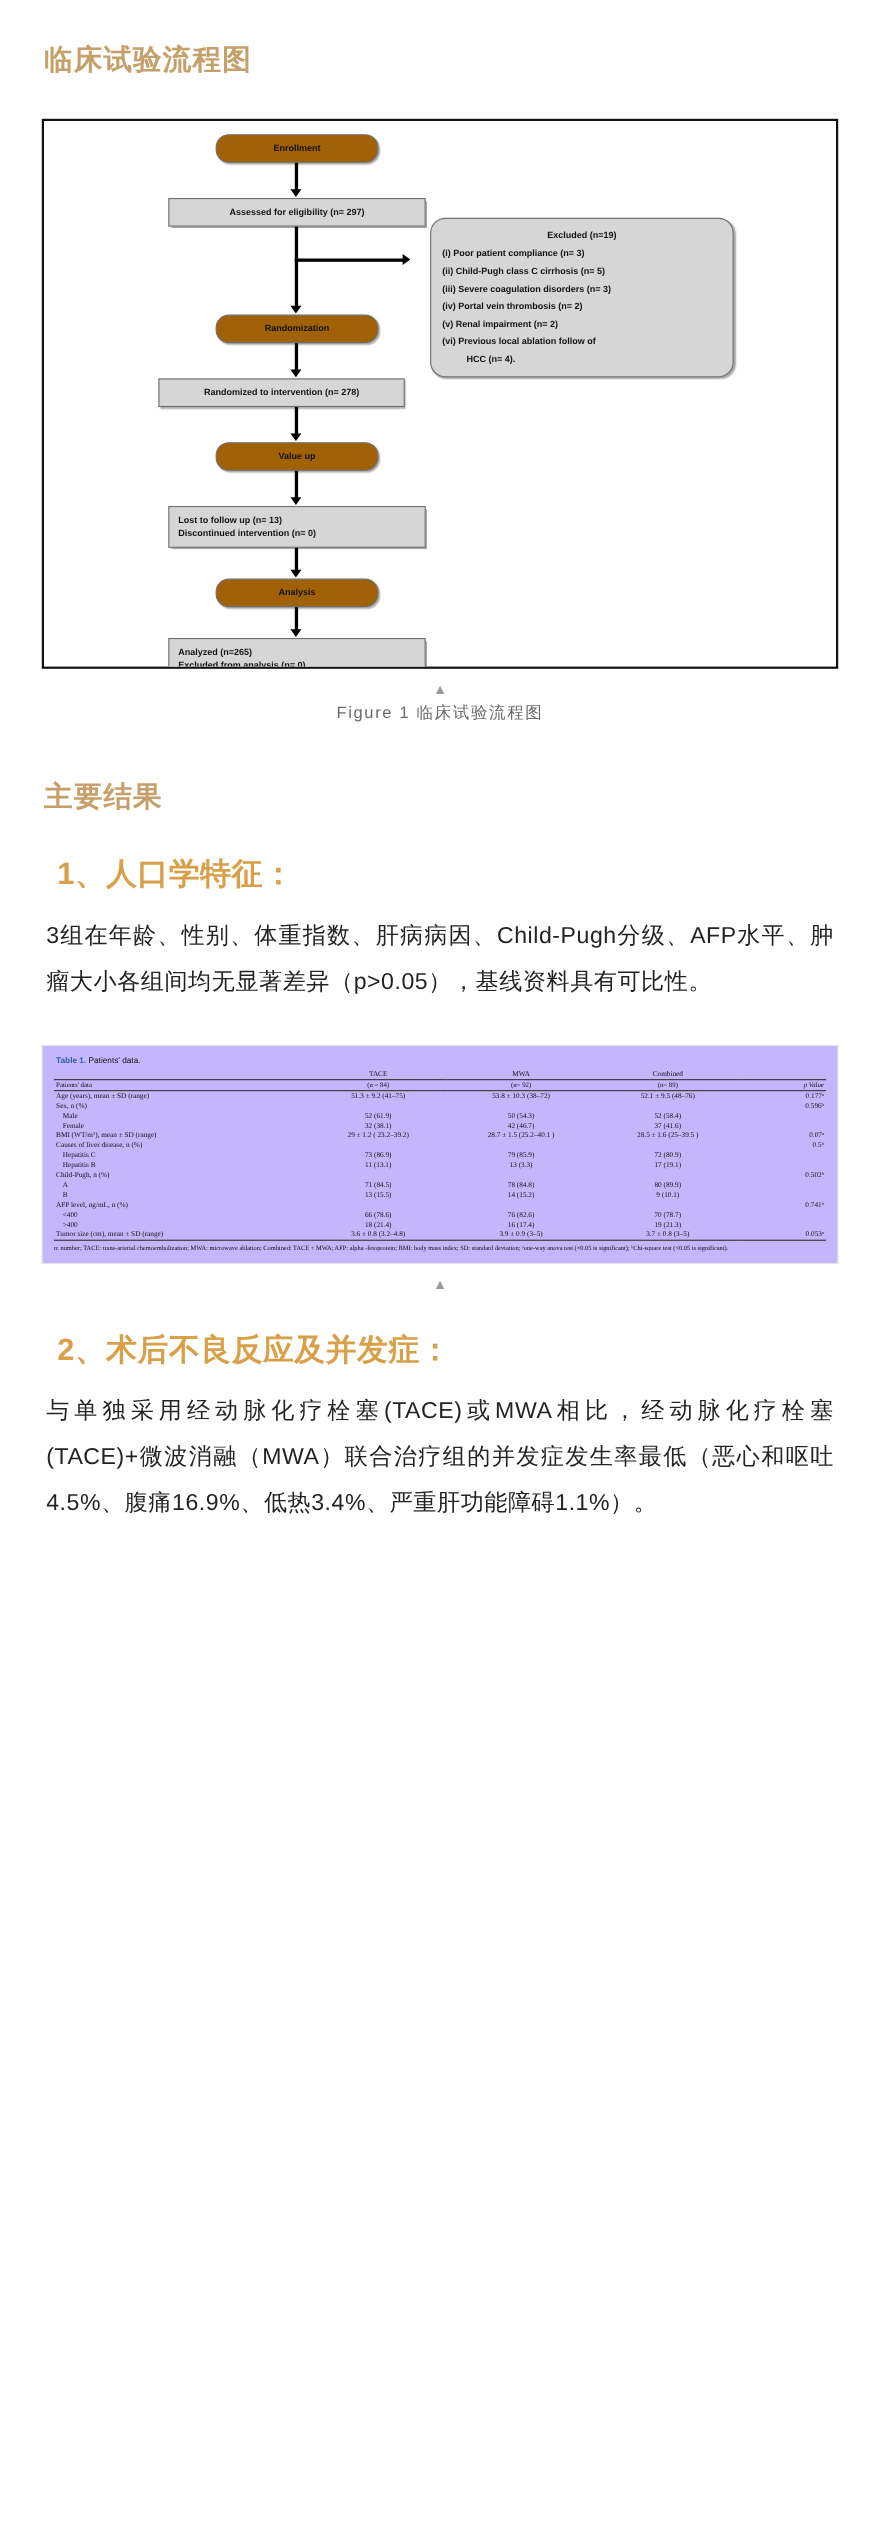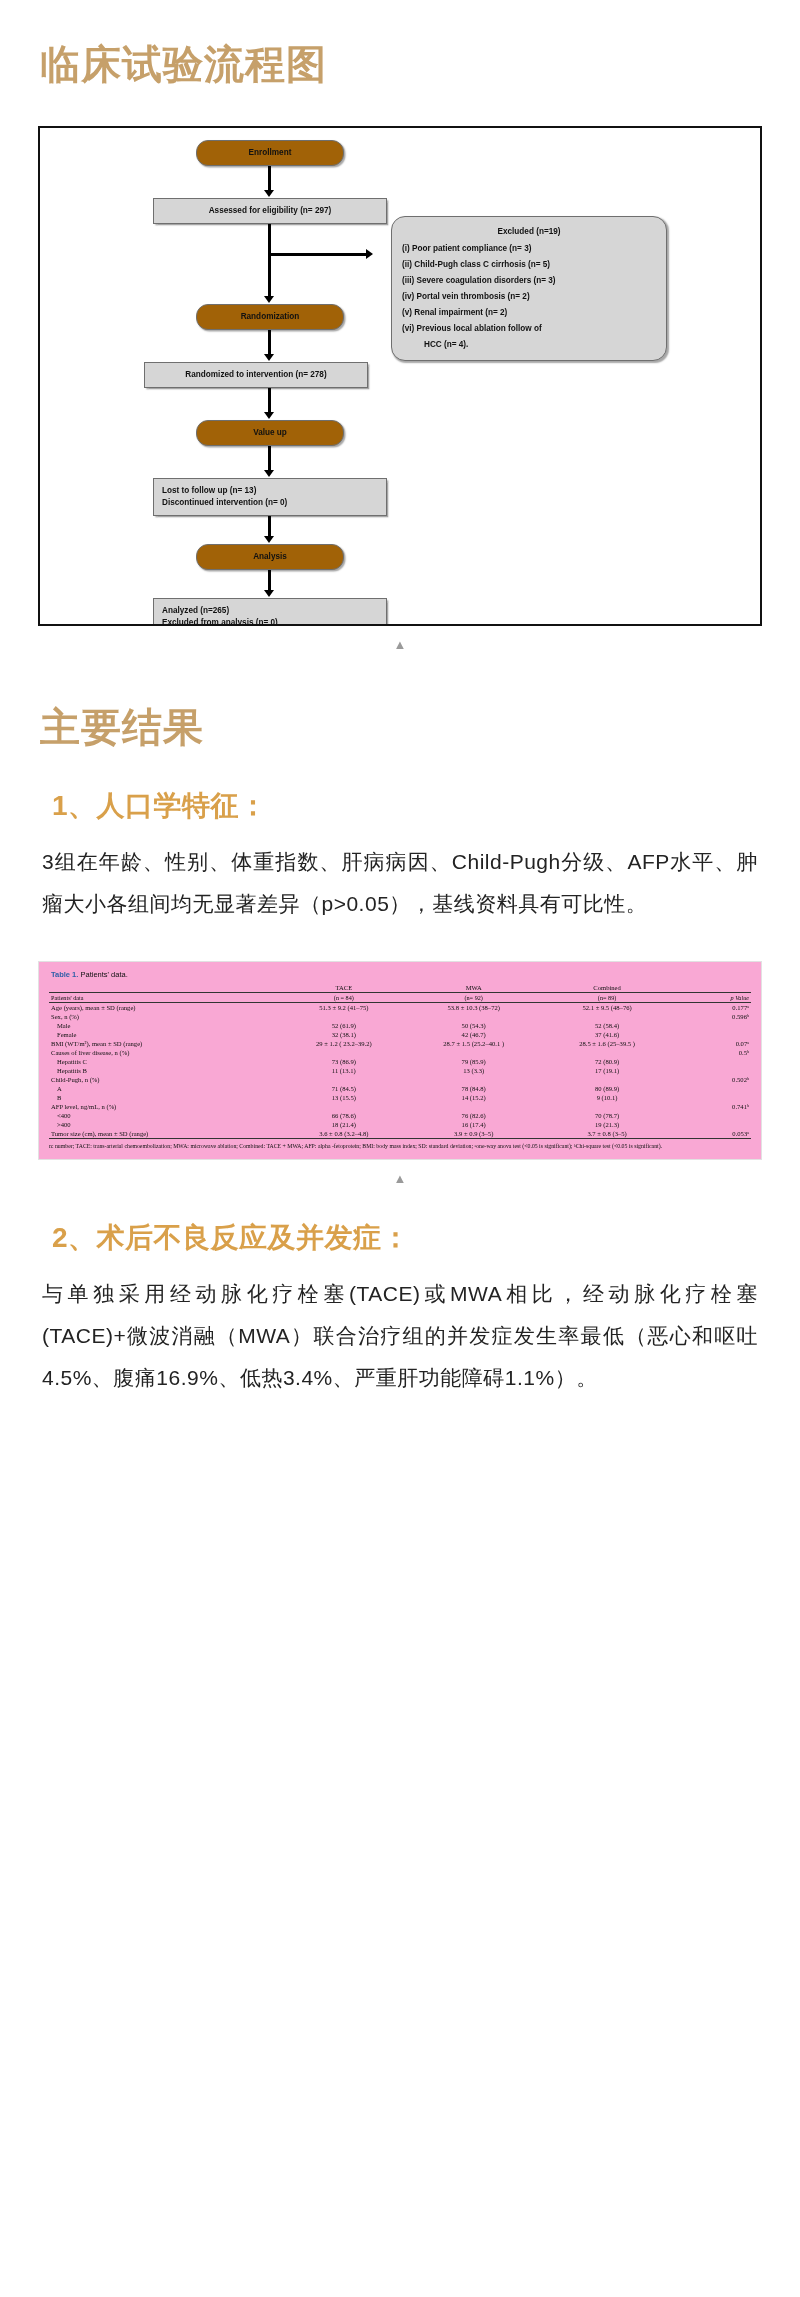--- a/index.html
+++ b/index.html
@@ -7,21 +7,21 @@
   body {
     width:800px;
     background:#ffffff;
     font-family:"Liberation Sans","DejaVu Sans",sans-serif;
     color:#222;
   }
   .page { width:800px; min-height:2297px; position:relative; padding:0 0 40px 0; }
 
   
   .h-main {
-    font-size:40px;
+    font-size:26px;
     font-weight:bold;
     color:#c6a06a;
     letter-spacing:1px;
     margin:38px 0 0 40px;
     line-height:1.3;
   }
   .h-main.second { margin-top:50px; }
   .h-sub {
     font-size:28px;
     font-weight:bold;
@@ -102,21 +102,21 @@
   }
   .fig-cap {
     text-align:center;
     color:#6a6a6a;
     font-size:15px;
     letter-spacing:1.5px;
     margin-top:6px;
   }
 
   
-  .tbl-wrap { margin:36px 38px 0 38px; border:1px solid #e2e2e2; background:#f9a8d4; padding:8px 10px 8px 10px; }
+  .tbl-wrap { margin:36px 38px 0 38px; border:1px solid #e2e2e2; background:#c4b5fd; padding:8px 10px 8px 10px; }
   .tbl-title { font-size:7.5px; color:#2f5fa8; font-weight:bold; margin:0 0 4px 2px; }
   .tbl-title .tt-rest { color:#111; font-weight:normal; }
   table.pt {
     width:100%;
     border-collapse:collapse;
     font-size:6.6px;
     color:#111;
     font-family:"Liberation Serif","DejaVu Serif",serif;
   }
   table.pt th, table.pt td { padding:1px 2px; text-align:left; font-weight:normal; vertical-align:bottom; }
@@ -204,20 +204,21 @@
       <div class="arrow" style="left:224px; top:462px;"></div>
 
       <div class="fbox grey left" style="left:113px; top:470px; width:234px; height:38px; flex-direction:column; justify-content:center; align-items:flex-start; padding-left:8px;">
         <span>Analyzed (n=265)</span>
         <span>Excluded from analysis (n= 0)</span>
       </div>
 
     </div>
 
     <div class="cap-mark">▲</div>
+    <div class="fig-cap">Figure 1 临床试验流程图</div>
   </div>
 
   <h2 class="h-main second">主要结果</h2>
 
   <h3 class="h-sub">1、人口学特征：</h3>
   <p class="para">3组在年龄、性别、体重指数、肝病病因、Child-Pugh分级、AFP水平、肿瘤大小各组间均无显著差异（p&gt;0.05），基线资料具有可比性。</p>
 
   <div class="tbl-wrap">
     <div class="tbl-title">
       <span>Table 1.</span>

